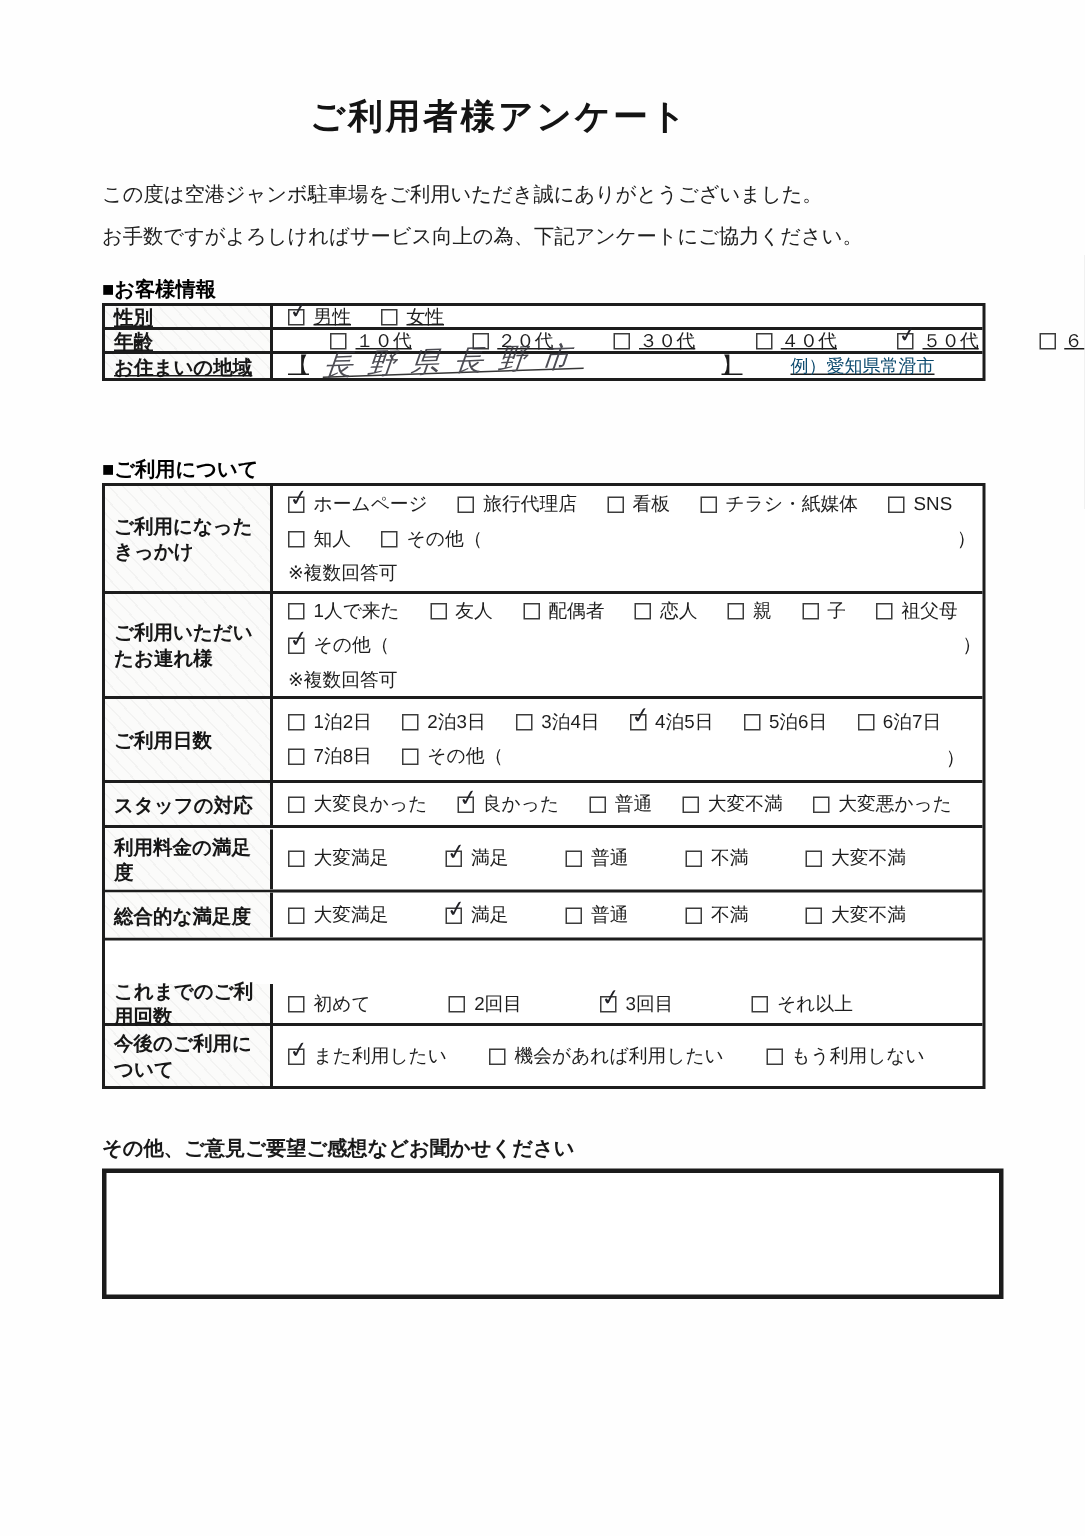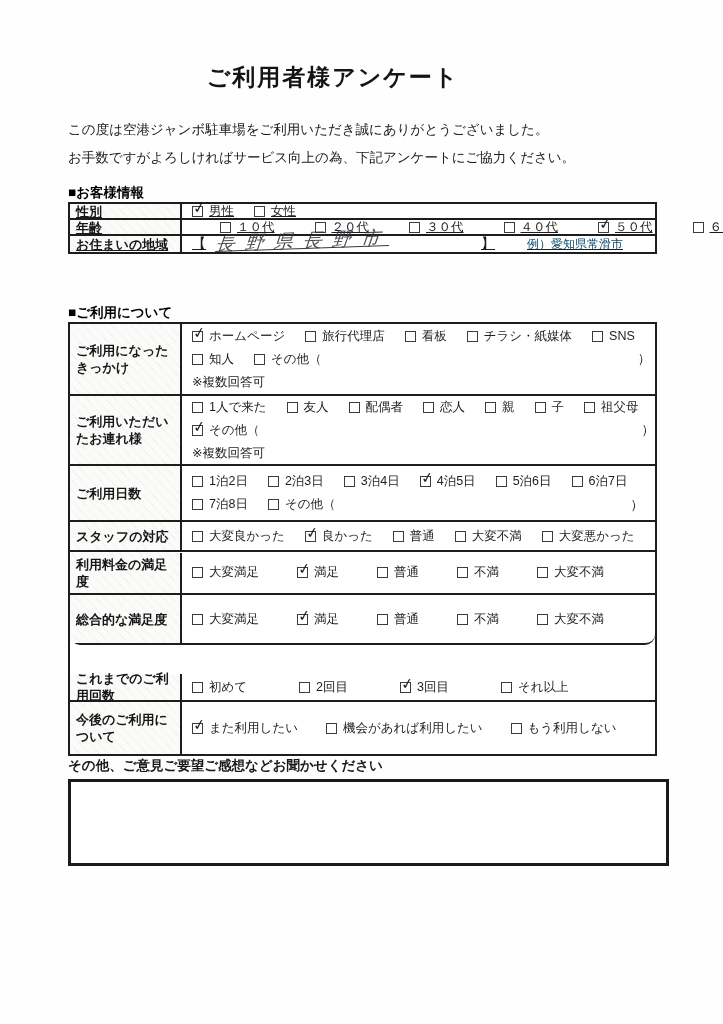--- a/index.html
+++ b/index.html
@@ -24,21 +24,21 @@
   .tlabel{
     width:112px;flex:0 0 112px;border-right:2px solid #1d1d1d;box-sizing:border-box;
     font-size:13px;font-weight:bold;padding:3px 6px;display:flex;align-items:center;
     background:#fbfbfa;
     background-image:repeating-linear-gradient(47deg,rgba(90,90,90,0.05) 0 1px,transparent 1px 7px);
     line-height:17px;color:#171717;
   }
   .tcell{flex:1;display:flex;flex-direction:column;justify-content:center;padding:3px 10px;box-sizing:border-box;}
   .oline{display:flex;align-items:center;min-height:23px;white-space:nowrap;}
   .h29{height:16px;text-decoration:underline;} .h72{height:72px;} .h70{height:70px;} .h56{height:56px;}
-  .h45{height:30px;} .h43{height:43px;align-items:center;} .h40{height:50px;border-radius:10px;} .h41{height:28px;margin-top:29px;} .h44{height:52px;}
+  .h45{height:30px;} .h43{height:43px;align-items:center;} .h40{height:32px;} .h41{height:28px;margin-top:29px;} .h44{height:40px;}
   .opt{display:inline-flex;align-items:center;margin-right:20px;font-size:12.5px;color:#1e1e1e;}
   .tight .opt{margin-right:12px;margin-left:28px;}
   .spread .opt{margin-right:38px;}
   .spread2 .opt{margin-right:52px;}
   .spreadsm .opt{margin-right:28px;}
   .box{
     position:relative;display:inline-block;width:11px;height:11px;flex:0 0 11px;
     border:1.5px solid #3c3c3c;background:#fff;margin-right:6px;box-sizing:border-box;
   }
   .check{

